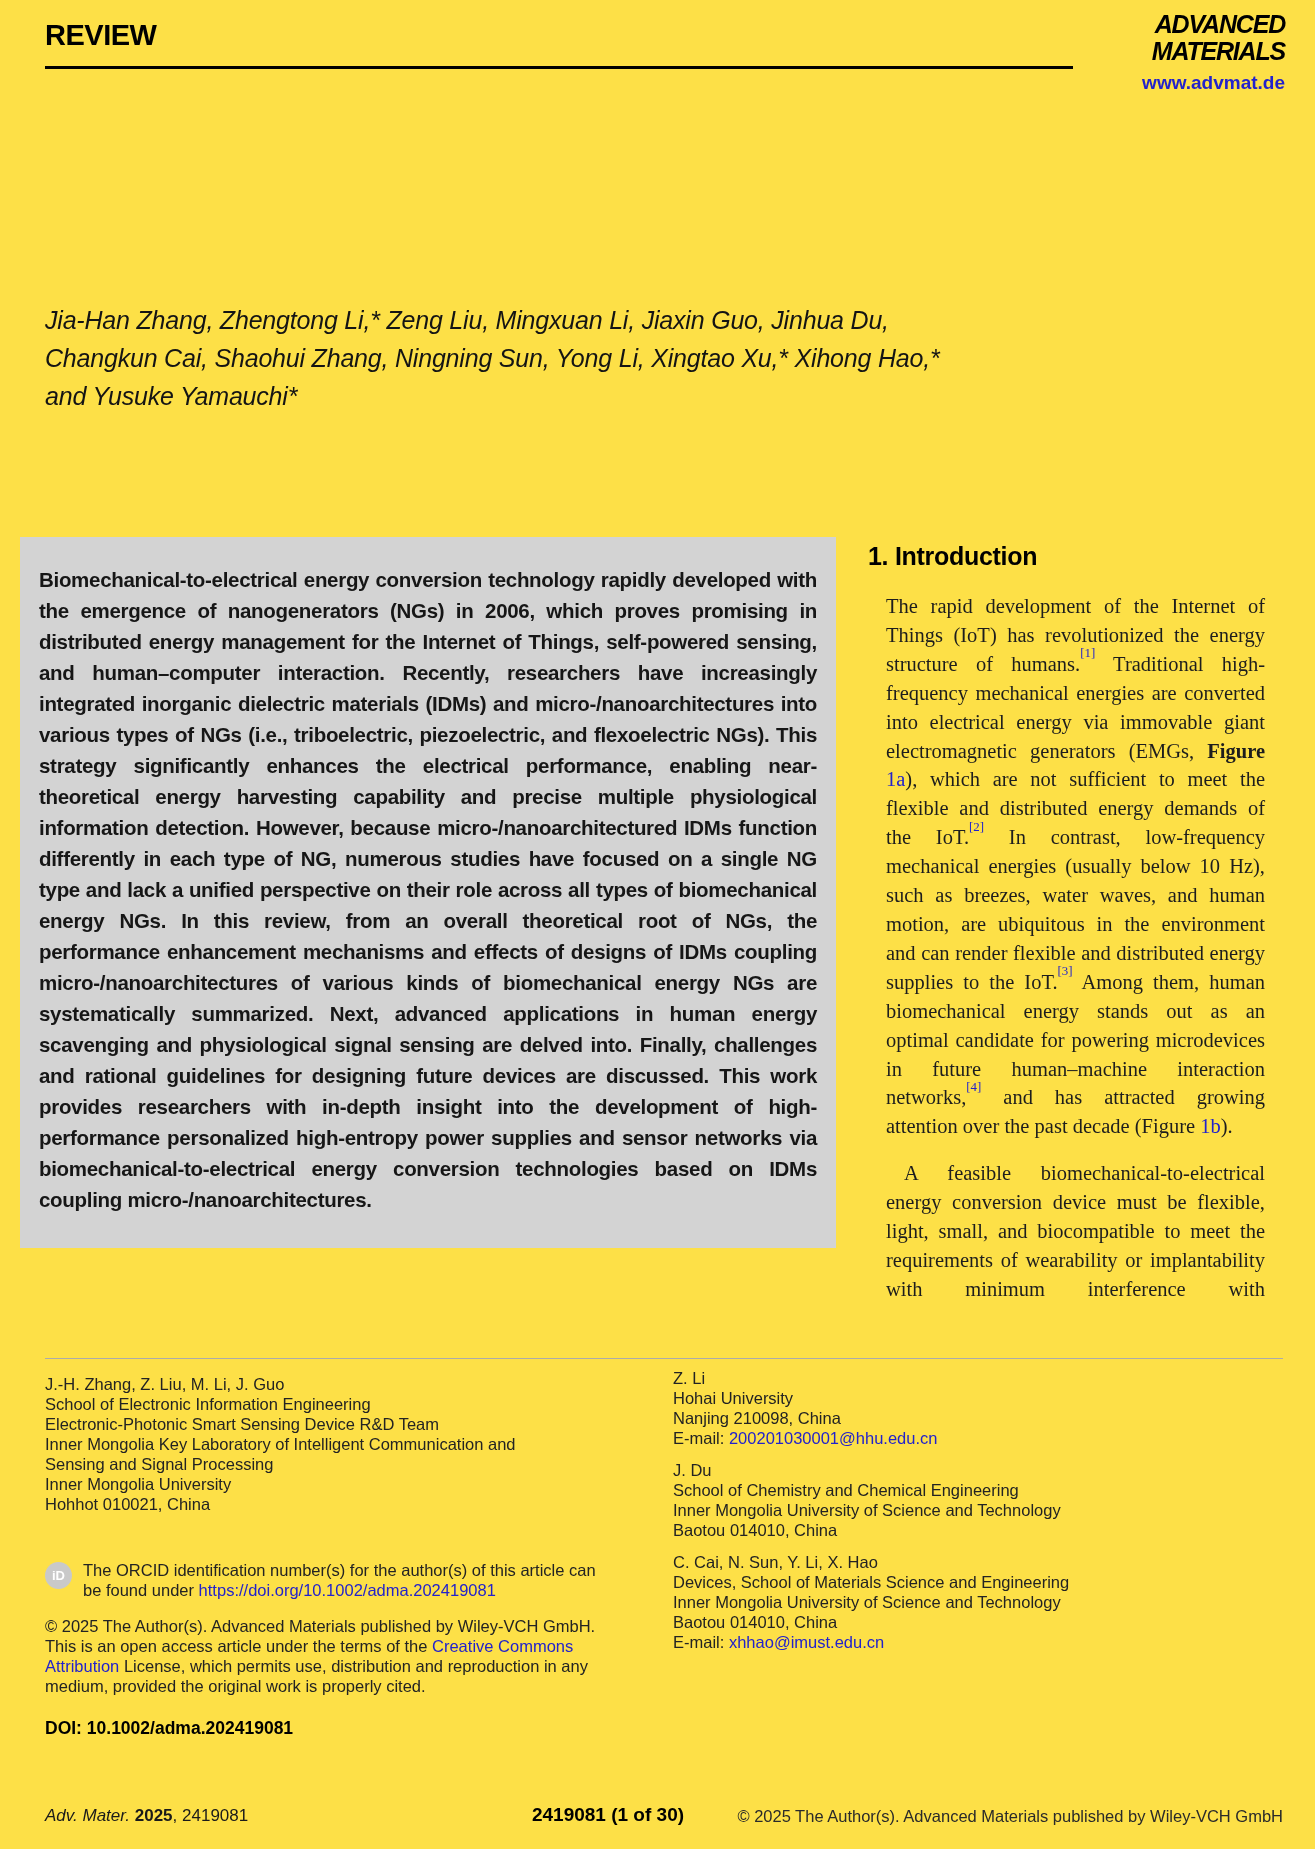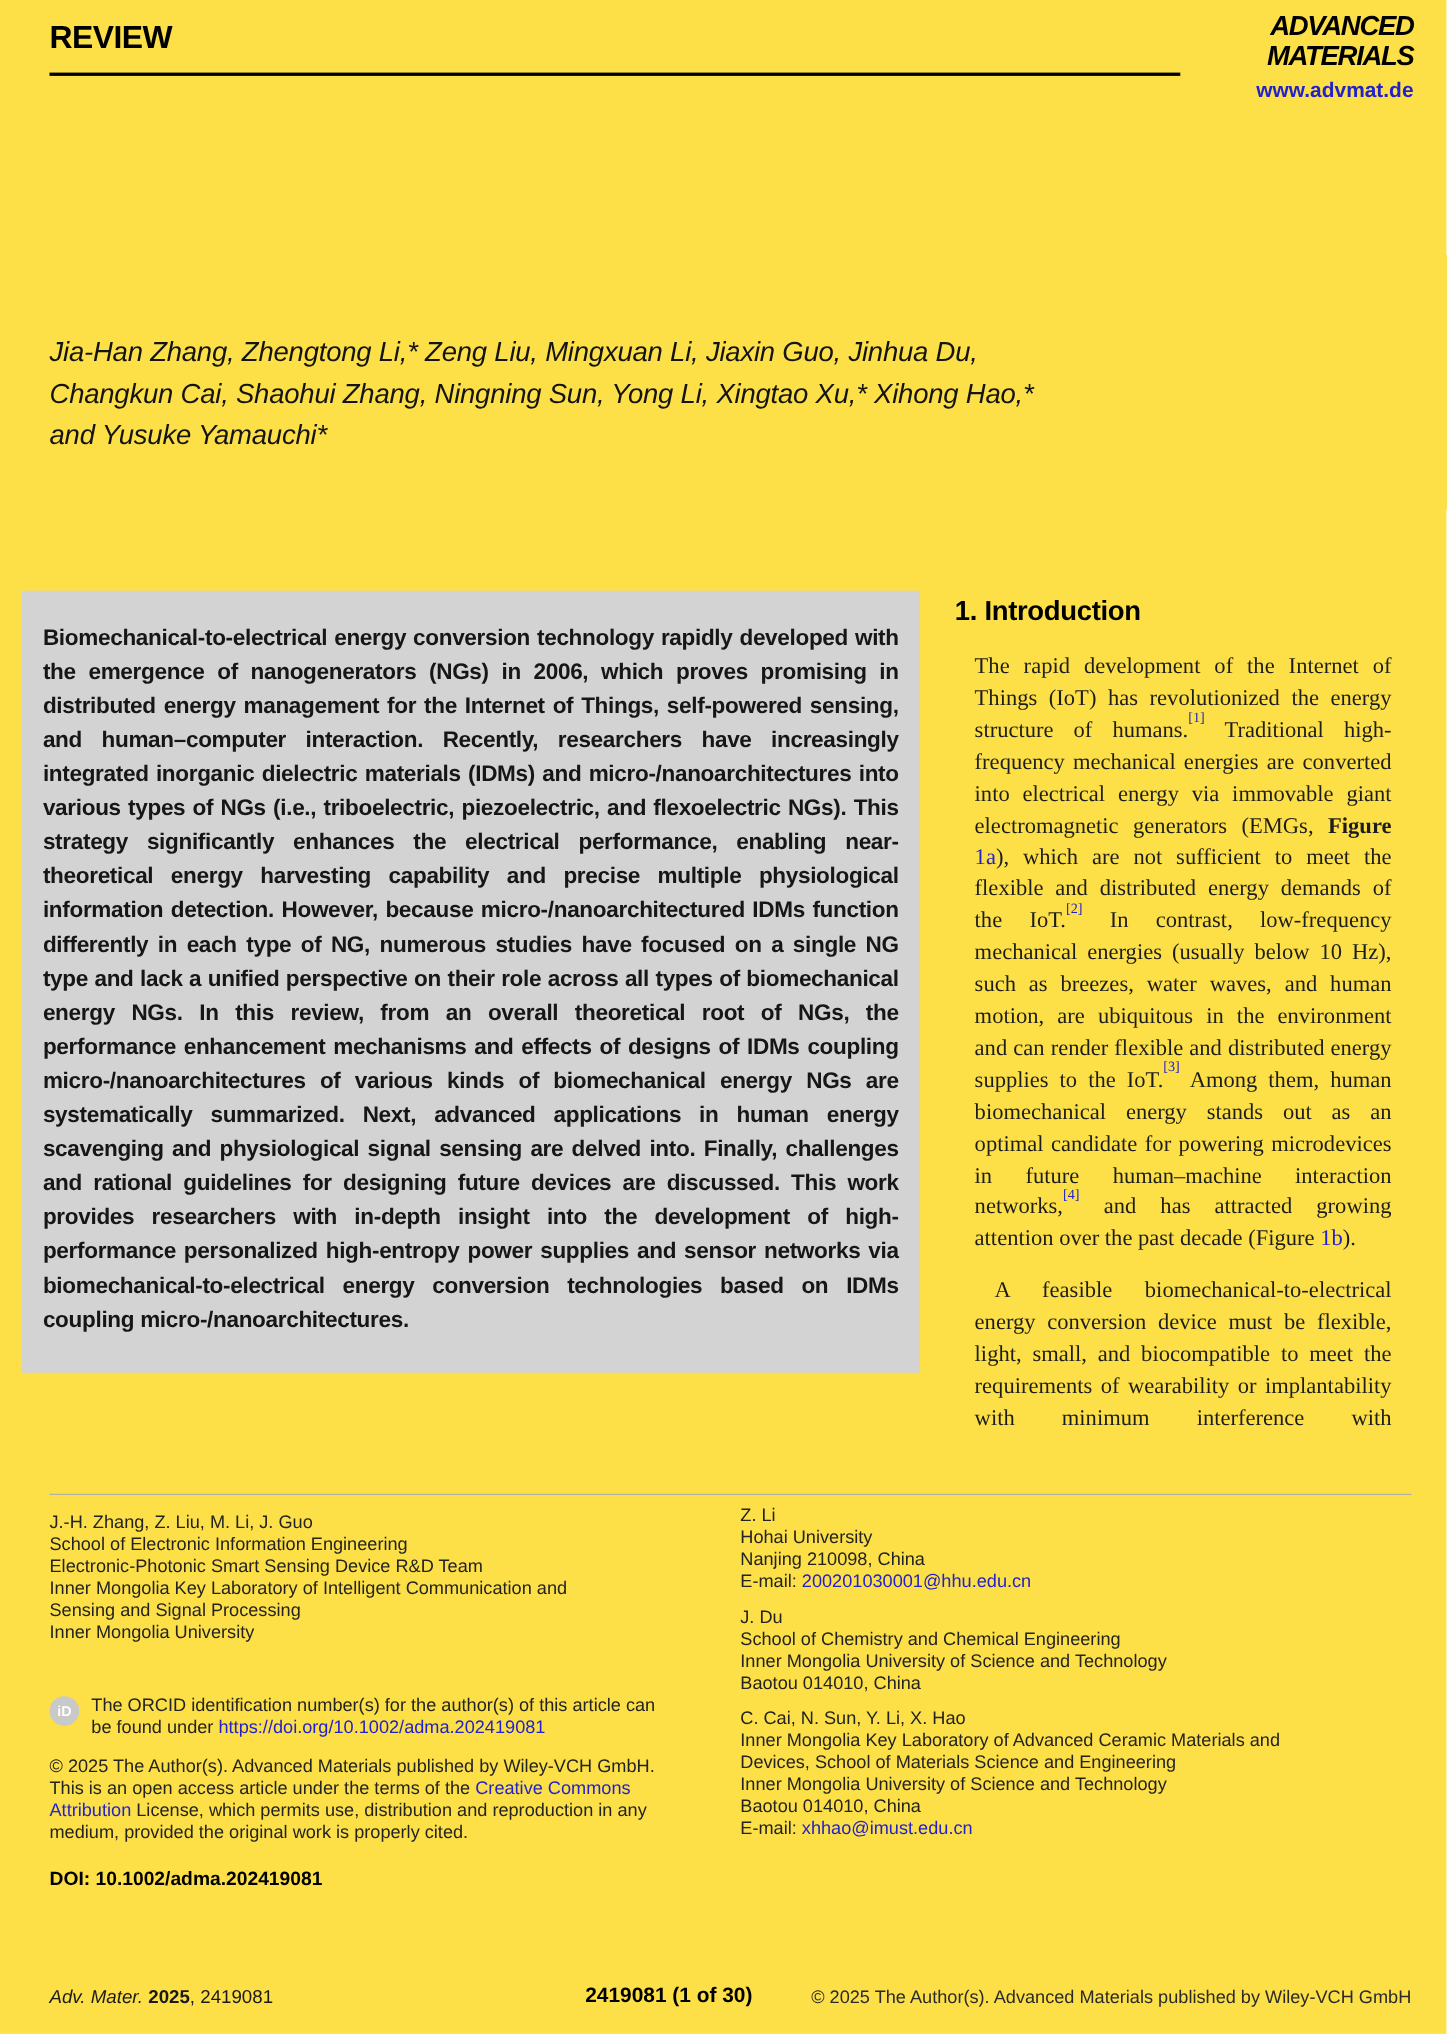--- a/index.html
+++ b/index.html
@@ -112,20 +112,21 @@
   <div class="fn-rule"></div>
 
   <div class="fn fn-left">
     <div class="fn-block">
         <div class="fn-line">J.-H. Zhang, Z. Liu, M. Li, J. Guo</div>
         <div class="fn-line">School of Electronic Information Engineering</div>
         <div class="fn-line">Electronic-Photonic Smart Sensing Device R&amp;D Team</div>
         <div class="fn-line">Inner Mongolia Key Laboratory of Intelligent Communication and</div>
         <div class="fn-line">Sensing and Signal Processing</div>
         <div class="fn-line">Inner Mongolia University</div>
+        <div class="fn-line">Hohhot 010021, China</div>
       </div>
     <div class="orcid-row">
       <div class="orcid-icon">iD</div>
       <div class="orcid-text">The ORCID identification number(s) for the author(s) of this article can be found under <span class="link">https://doi.org/10.1002/adma.202419081</span></div>
     </div>
     <div class="copyright">© 2025 The Author(s). Advanced Materials published by Wiley-VCH GmbH. This is an open access article under the terms of the <span class="link">Creative Commons Attribution</span> License, which permits use, distribution and reproduction in any medium, provided the original work is properly cited.</div>
     <div class="doi">DOI: 10.1002/adma.202419081</div>
   </div>
 
   <div class="fn fn-right">
@@ -136,21 +137,20 @@
         <div class="fn-line">E-mail: <span class="link">200201030001@hhu.edu.cn</span></div>
       </div>
     <div class="fn-block">
         <div class="fn-line">J. Du</div>
         <div class="fn-line">School of Chemistry and Chemical Engineering</div>
         <div class="fn-line">Inner Mongolia University of Science and Technology</div>
         <div class="fn-line">Baotou 014010, China</div>
       </div>
     <div class="fn-block">
         <div class="fn-line">C. Cai, N. Sun, Y. Li, X. Hao</div>
-        <div class="fn-line">Inner Mongolia Key Laboratory of Advanced Ceramic Materials and</div>
         <div class="fn-line">Devices, School of Materials Science and Engineering</div>
         <div class="fn-line">Inner Mongolia University of Science and Technology</div>
         <div class="fn-line">Baotou 014010, China</div>
         <div class="fn-line">E-mail: <span class="link">xhhao@imust.edu.cn</span></div>
       </div>
   </div>
 
   <div class="footer-left"><i>Adv. Mater. </i><b>2025</b>, 2419081</div>
   <div class="footer-center">2419081 (1 of 30)</div>
   <div class="footer-right">© 2025 The Author(s). Advanced Materials published by Wiley-VCH GmbH</div>

